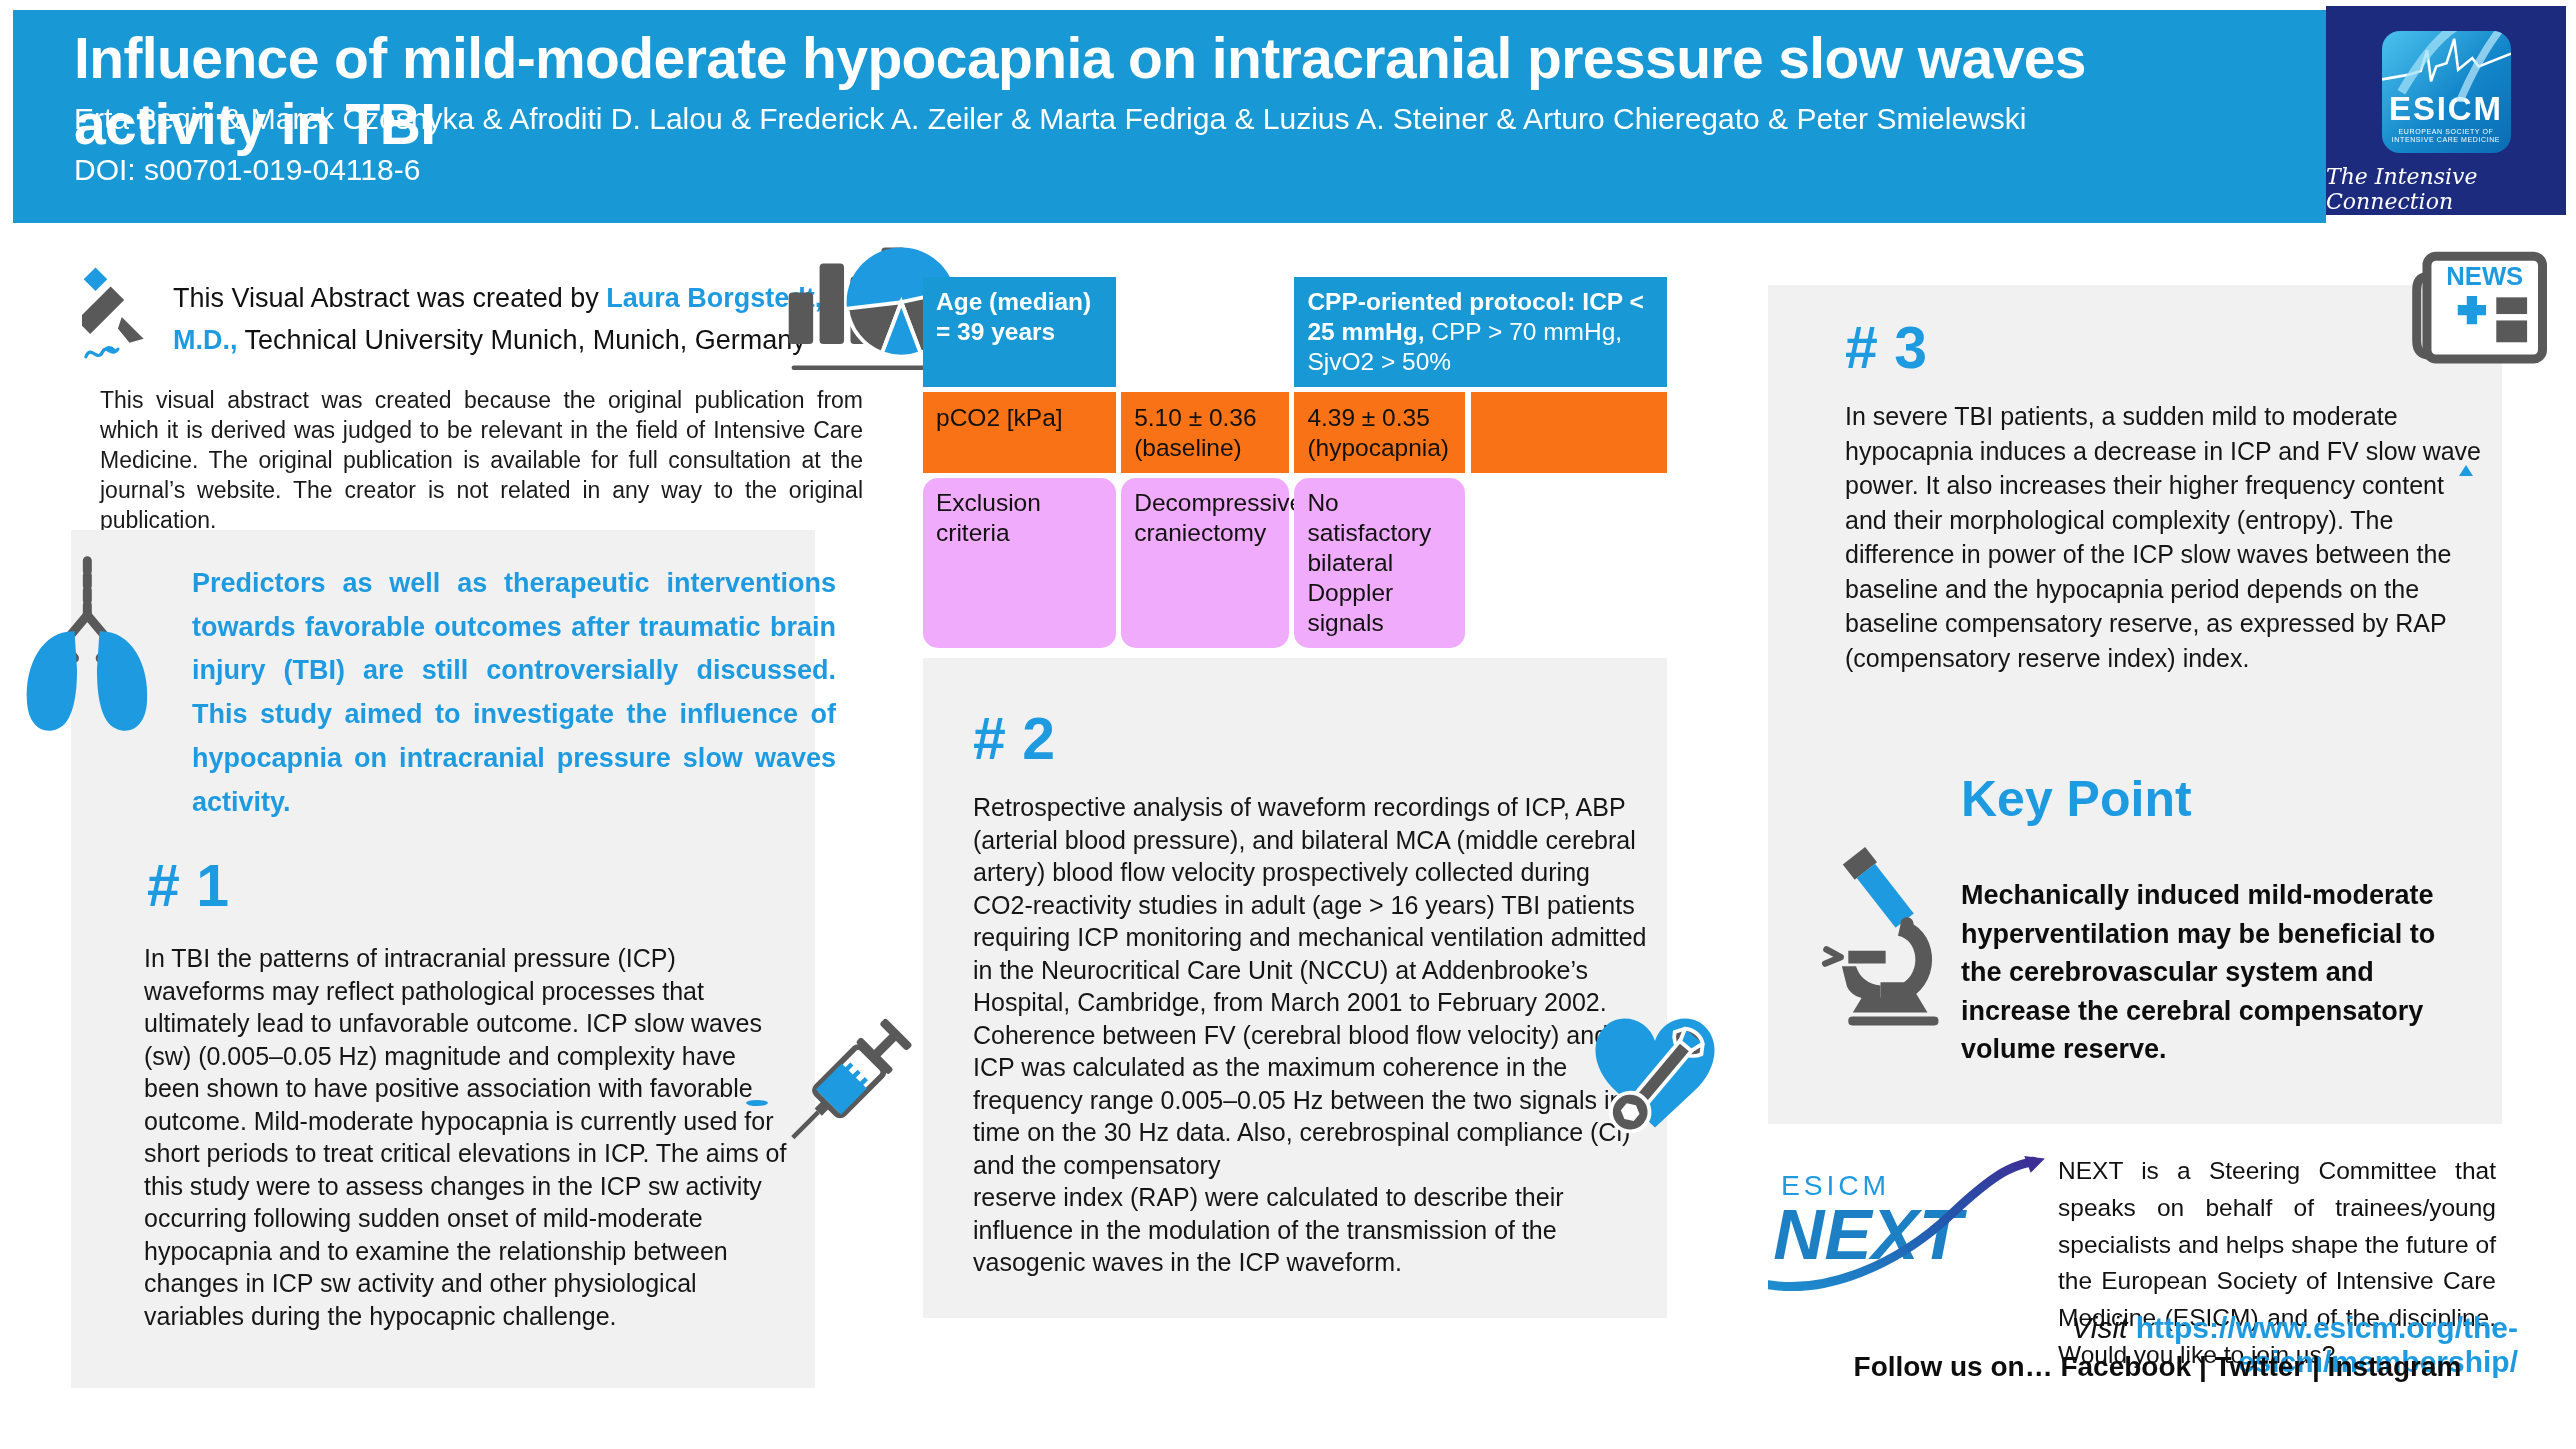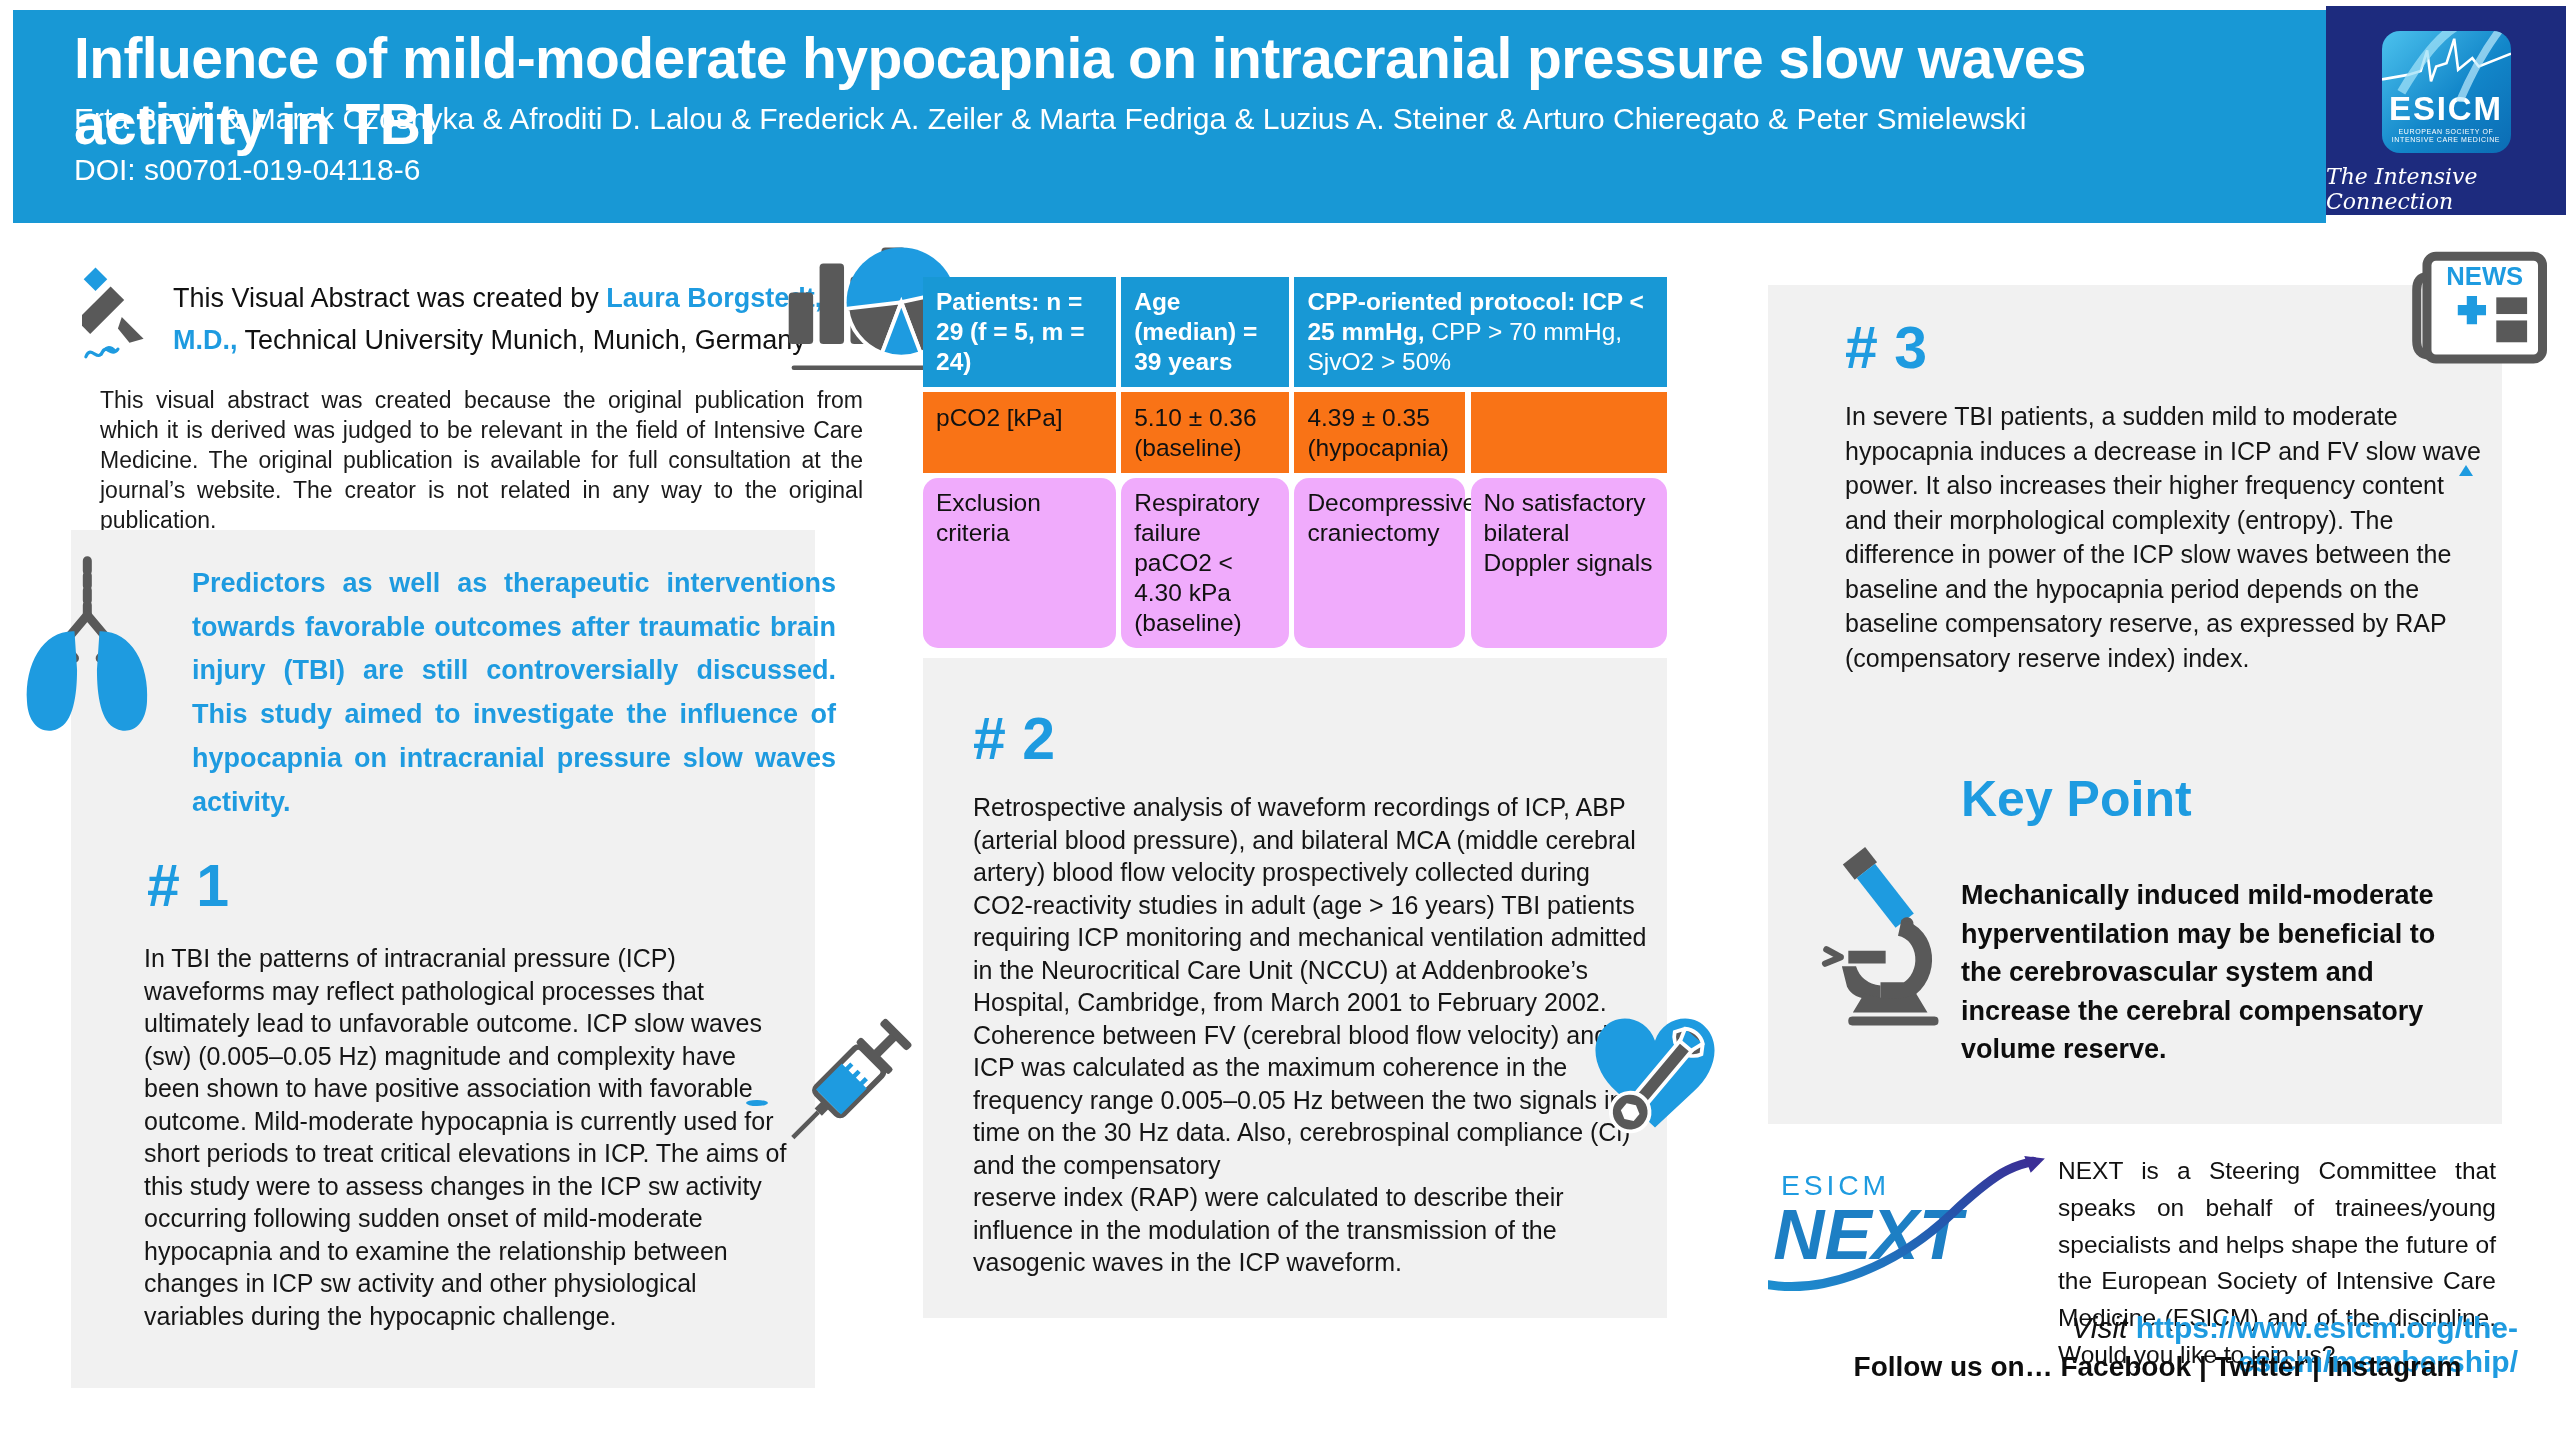--- a/index.html
+++ b/index.html
@@ -125,29 +125,27 @@
     <rect x="112" y="78" width="60" height="100" rx="8" fill="#ffffff" stroke="#595959" stroke-width="9"></rect>
     <path d="M118 120 h48 v50 h-48 Z M126 120 v-14 M142 120 v-14 M158 120 v-14" fill="#1e9be0" stroke="#1e9be0" stroke-width="7"></path>
     <rect x="134" y="178" width="16" height="18" fill="#595959"></rect>
     <line x1="142" y1="196" x2="142" y2="252" stroke="#595959" stroke-width="7"></line>
   </g>
 </svg>
 <div class="abs droplet"></div>
 
 <div class="abs mid-col">
   <div class="tbl">
-    <div class="cell hdr">Patients: n = 29 (f = 5, m = 24)</div>
     <div class="cell hdr">Age (median) = 39 years</div>
     <div class="cell hdr span2"><span>CPP-oriented protocol:  ICP &lt; 25 mmHg,</span><span class="norm"> CPP &gt; 70 mmHg, SjvO2 &gt; 50%</span></div>
     <div class="cell r1">pCO2 [kPa]</div>
     <div class="cell r1">5.10 ± 0.36 (baseline)</div>
     <div class="cell r1">4.39 ± 0.35 (hypocapnia)</div>
     <div class="cell r1"></div>
     <div class="cell r2">Exclusion criteria</div>
-    <div class="cell r2">Respiratory failure paCO2 &lt; 4.30 kPa (baseline)</div>
     <div class="cell r2">Decompressive craniectomy</div>
     <div class="cell r2">No satisfactory bilateral Doppler signals</div>
   </div>
   <div class="panel2">
     <div class="secnum s2num"># 2</div>
     <div class="bodytxt s2text">Retrospective analysis of waveform recordings of ICP, ABP (arterial blood pressure), and bilateral MCA (middle cerebral artery)  blood flow velocity prospectively collected during CO2-reactivity studies in adult (age &gt; 16 years) TBI patients requiring ICP monitoring and mechanical ventilation admitted in the Neurocritical Care Unit (NCCU) at Addenbrooke’s Hospital, Cambridge, from March 2001 to February 2002.
 Coherence between FV (cerebral blood flow velocity) and ICP was calculated as the maximum coherence in the frequency range 0.005–0.05 Hz between the two signals in time on the 30 Hz data. Also, cerebrospinal compliance (Ci) and the compensatory
 reserve index (RAP) were calculated to describe their influence in the modulation of the transmission of the vasogenic waves in the ICP waveform.</div>
   </div>
 </div>

